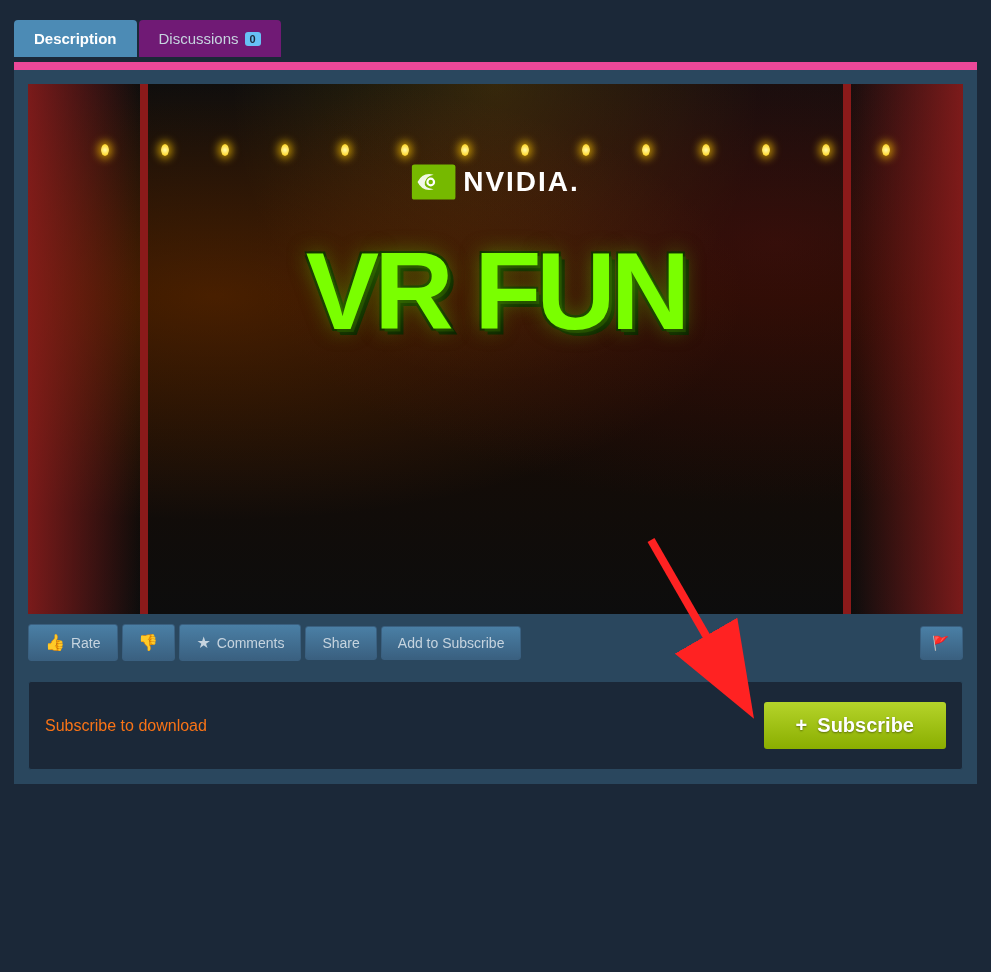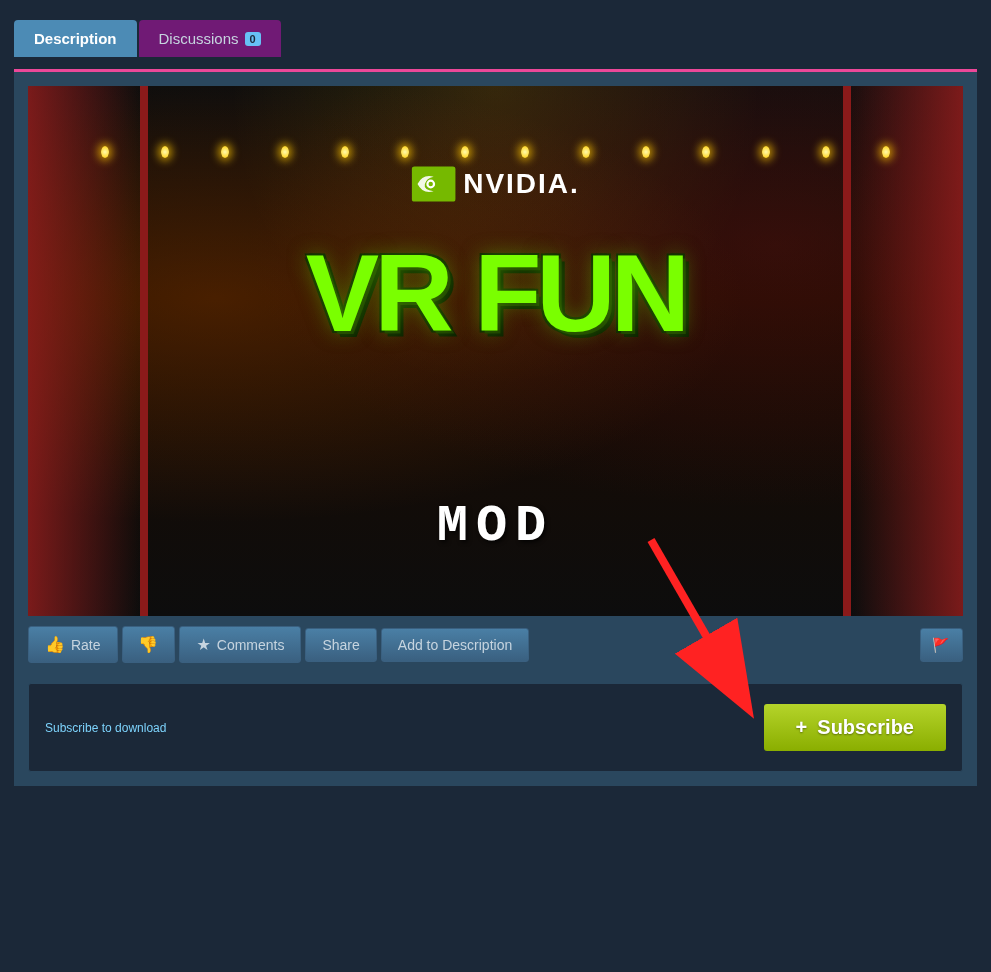--- a/index.html
+++ b/index.html
@@ -53,22 +53,22 @@
       color: #1b2838;
       border-radius: 3px;
       font-size: 11px;
       padding: 1px 5px;
       font-weight: bold;
     }
 
     
     .content-area {
       background: #2a475e;
-      border-top: 3px solid #ec4899;
-      margin: 12px 14px;
+      border-top: 8px solid #ec4899;
+      margin: 5px 14px;
       padding: 14px;
     }
 
     
     .workshop-image {
       width: 100%;
       height: 530px;
       background: #000;
       position: relative;
       overflow: hidden;
@@ -256,22 +256,22 @@
       border: 1px solid #2a475e;
       border-radius: 3px;
       padding: 20px 16px;
       margin-top: 10px;
       display: flex;
       align-items: center;
       justify-content: space-between;
     }
 
     .subscribe-label {
-      color: #7dd3fc;
-      font-size: 12px;
+      color: #f97316;
+      font-size: 16px;
     }
 
     .subscribe-btn {
       background: #a4d007;
       background: linear-gradient(to bottom, #b5d42a, #8aae00);
       color: #ffffff;
       font-size: 20px;
       font-weight: bold;
       padding: 12px 32px;
       border: none;
@@ -348,41 +348,40 @@
             <circle cx="26" cy="24" r="6" fill="white"></circle>
             <circle cx="26" cy="24" r="3" fill="#76b900"></circle>
           </svg>
           <span class="nvidia-text">NVIDIA.</span>
         </div>
 
         <div class="vr-fun-house">
           <span class="vr-fun-text">VR FUN</span>
         </div>
 
-        <div class="mod-text">MOD</div>
       </div>
     </div>
 
     <div class="action-buttons">
       <button class="action-btn">
         <span class="btn-icon">👍</span>
         <span>Rate</span>
       </button>
       <button class="action-btn">
         <span class="btn-icon">👎</span>
       </button>
       <button class="action-btn">
         <span class="btn-icon">★</span>
         <span>Comments</span>
       </button>
       <button class="action-btn">
         <span>Share</span>
       </button>
       <button class="action-btn">
-        <span>Add to Description</span>
+        <span>Add to Subscribe</span>
       </button>
       <button class="action-btn flag-btn">
         <span>🚩</span>
       </button>
     </div>
 
     <div class="subscribe-area">
       <span class="subscribe-label">Subscribe to download</span>
       <button class="subscribe-btn">
         <span>+</span>

